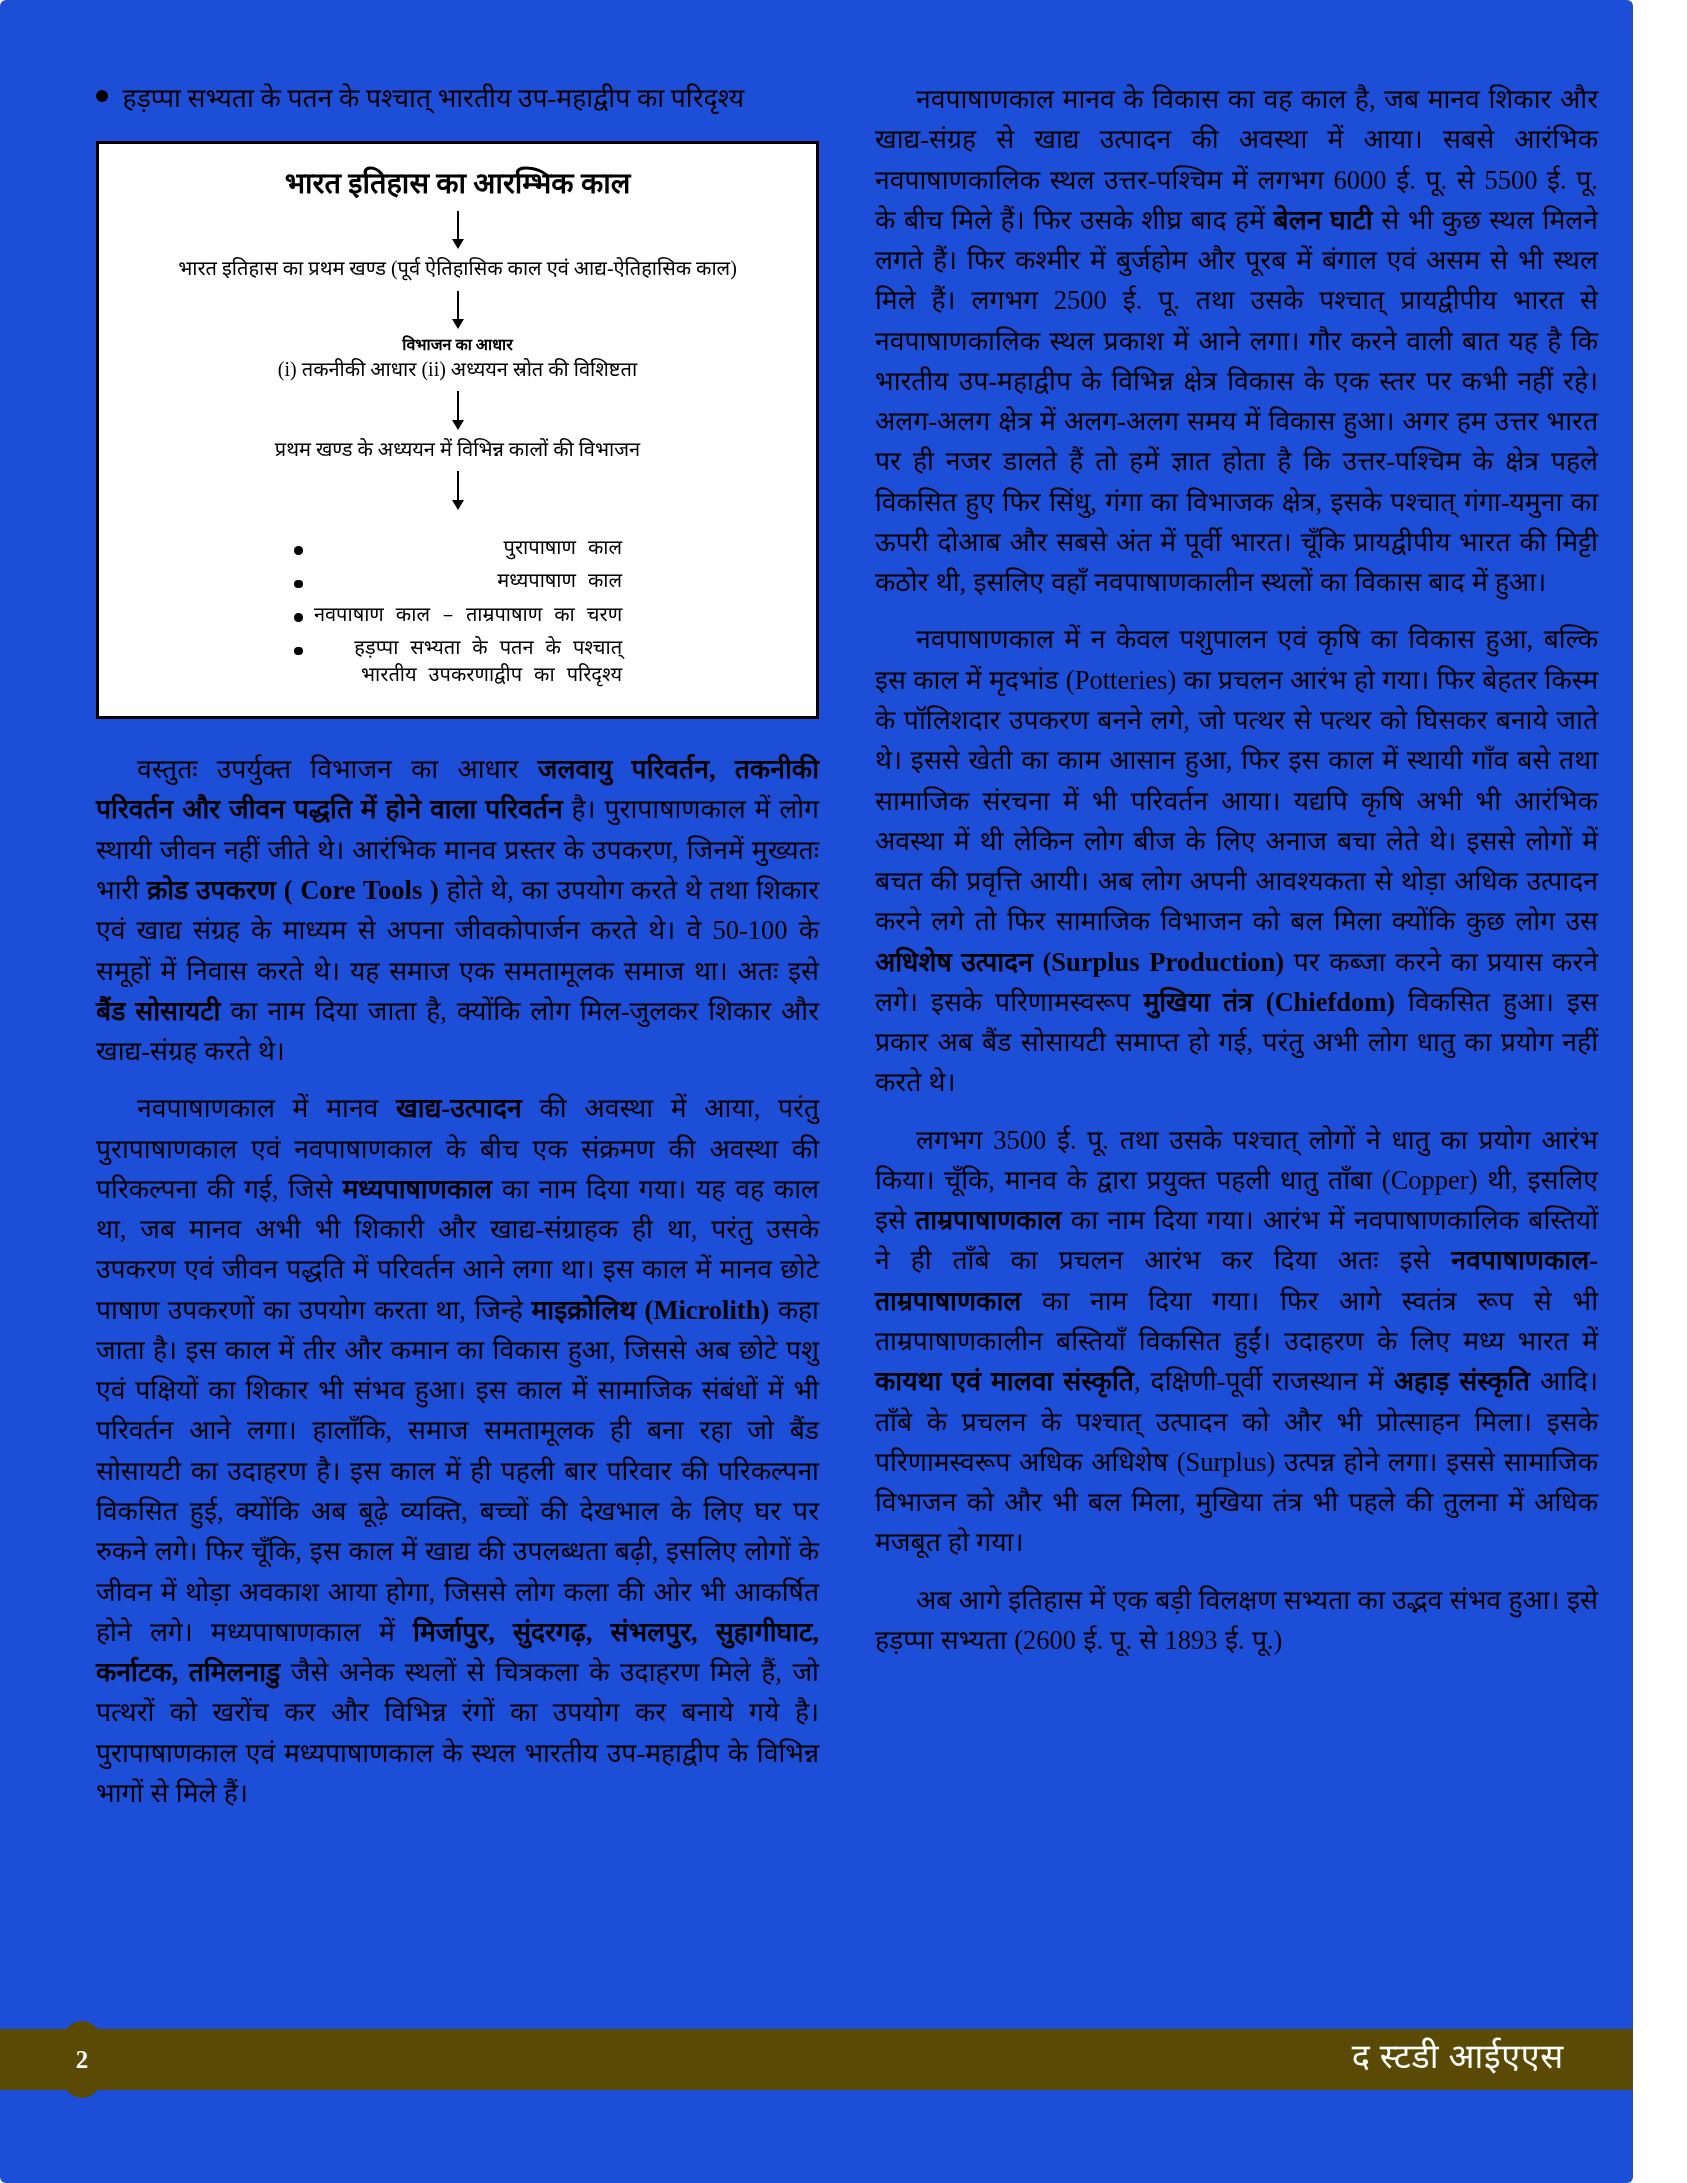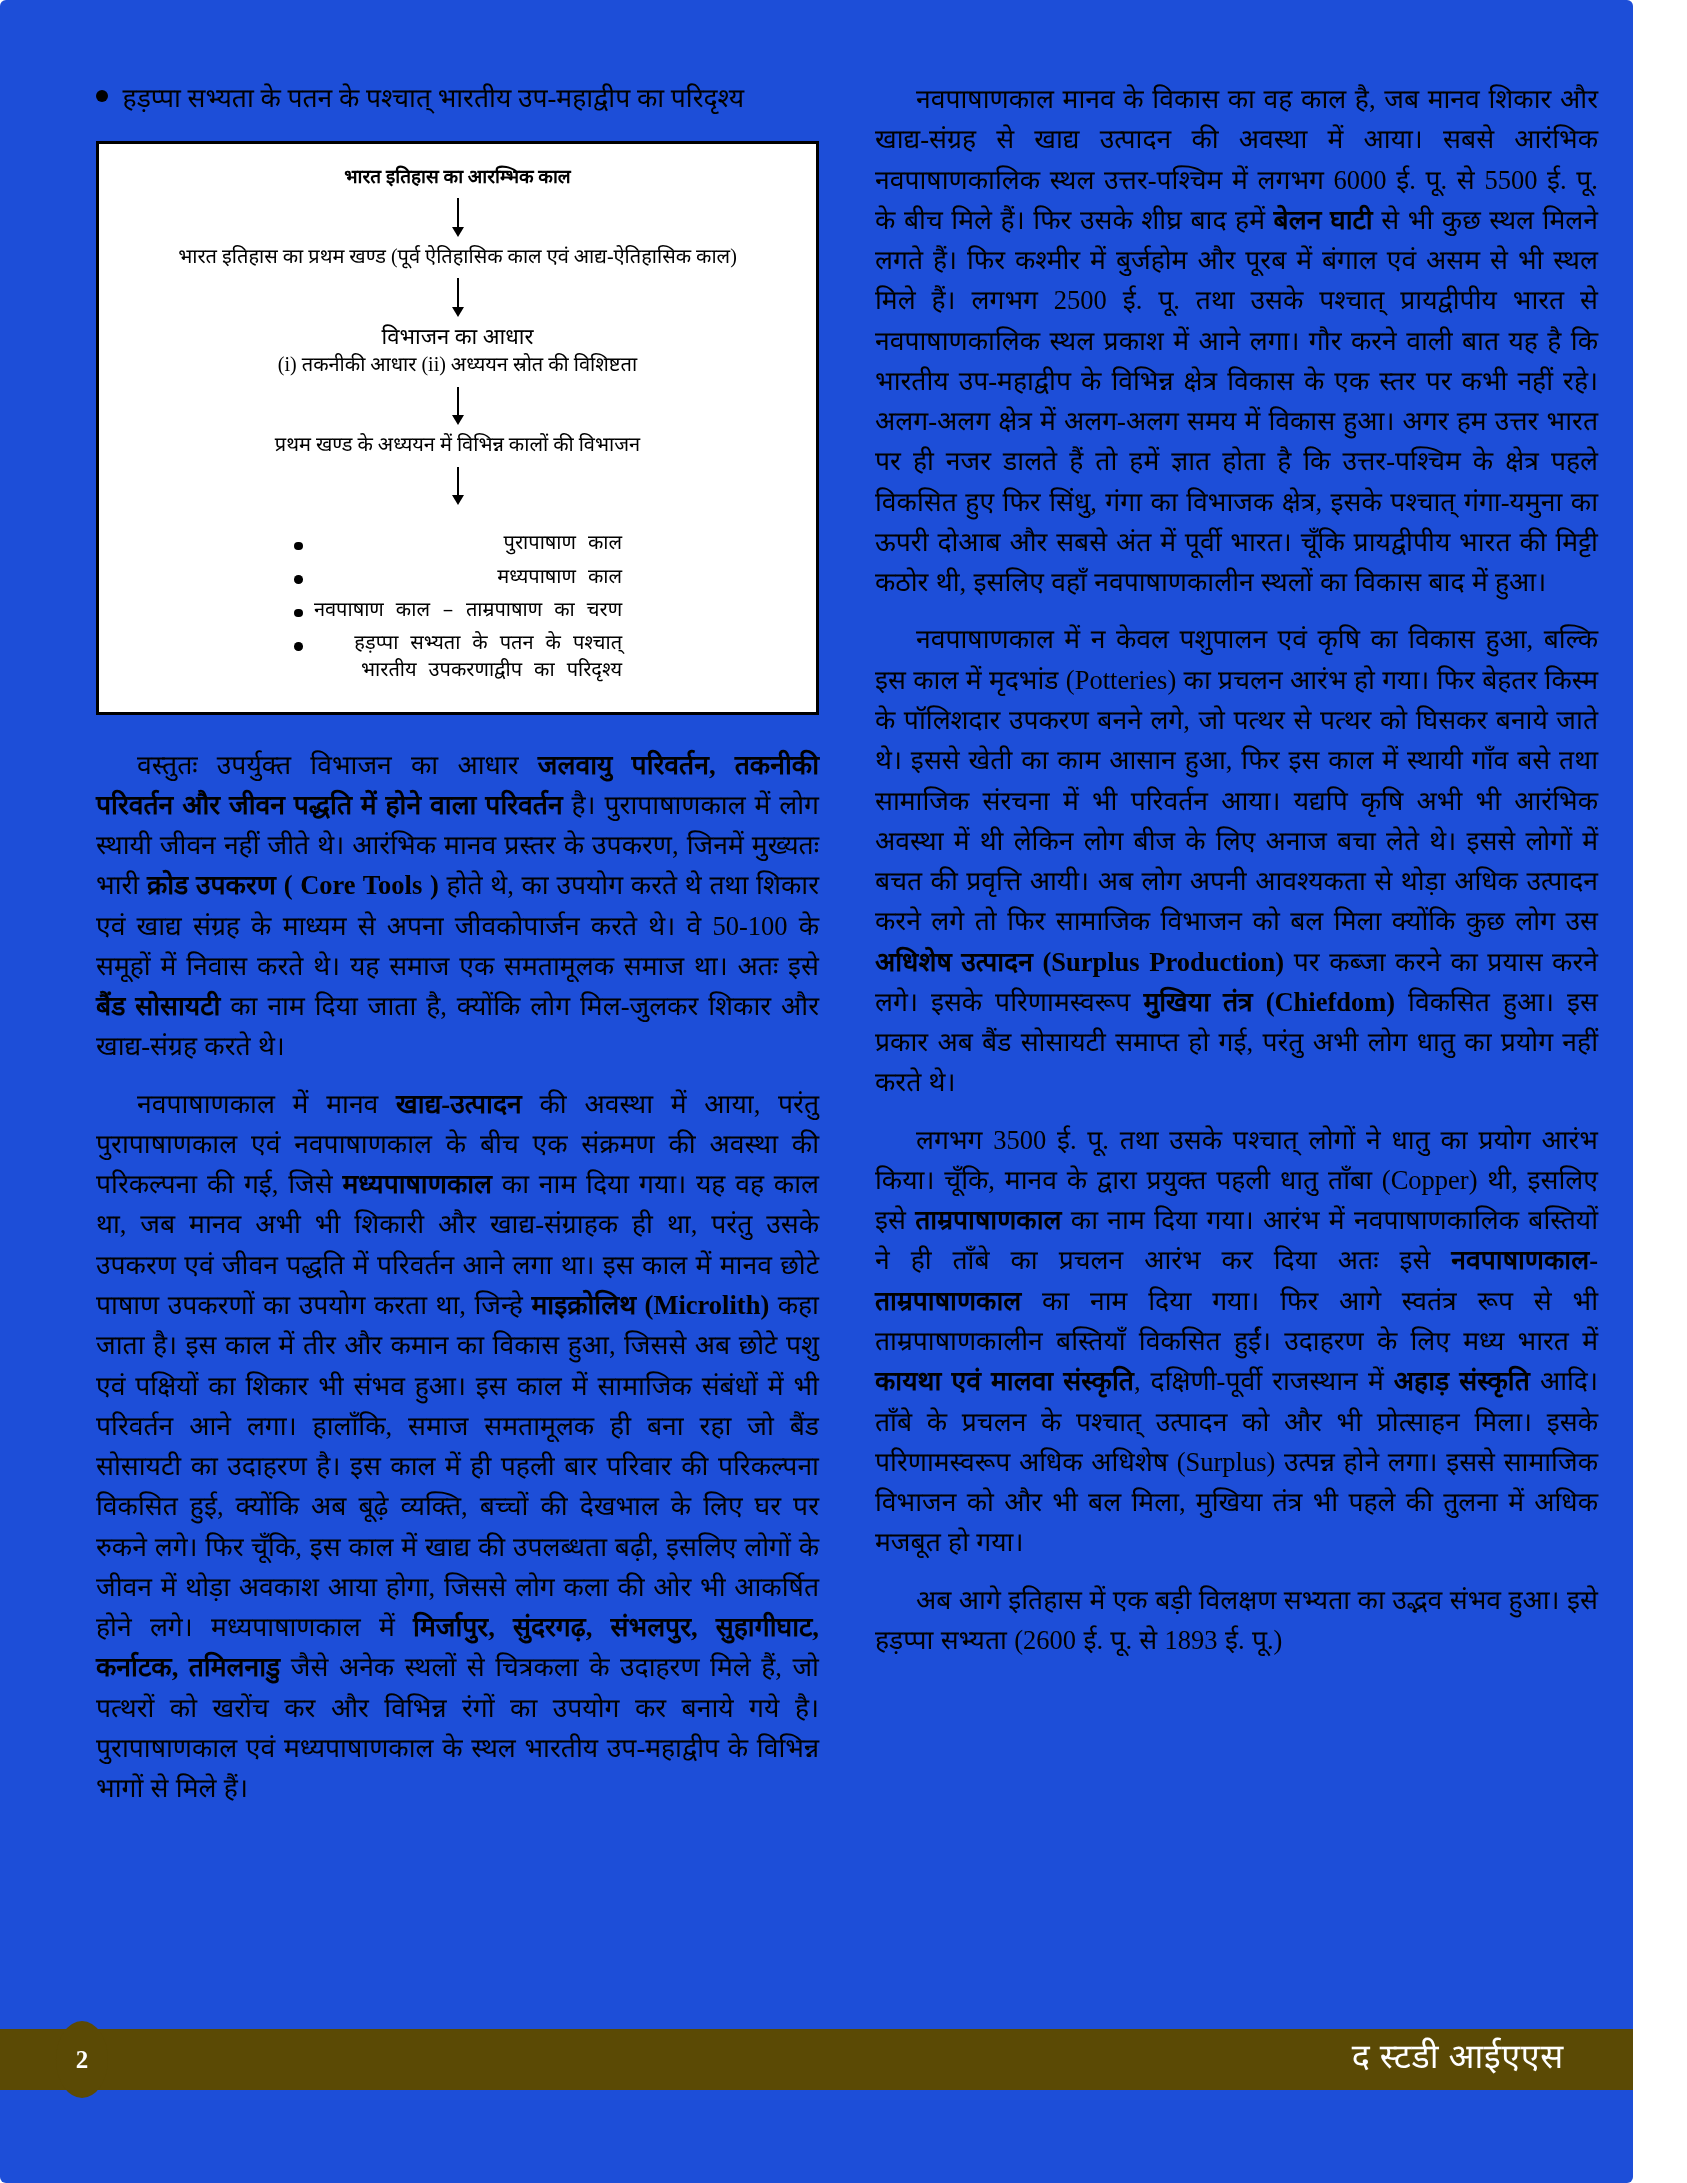--- a/index.html
+++ b/index.html
@@ -71,33 +71,33 @@
   
   .flowbox {
     border: 3.3px solid #000;
     padding: 17px 14.6px 20px 14.6px;
     box-sizing: border-box;
     text-align: center;
     margin: 0 0 30px 0;
     background: #fff;
   }
   .flow-title {
-    font-size: 19px;
+    font-size: 29px;
     font-weight: bold;
     line-height: 1.25;
     margin: 4px 0 0 0;
   }
   .flow-line {
     font-size: 20px;
     line-height: 1.3;
     margin: 0;
   }
   .flow-line.em {
-    font-size: 22px;
-    font-weight: normal;
+    font-size: 16px;
+    font-weight: bold;
   }
   .arrow {
     width: 2px;
     height: 30px;
     background: #000;
     margin: 9.3px auto 0 auto;
     position: relative;
   }
   .arrow::after {
     content: "";

